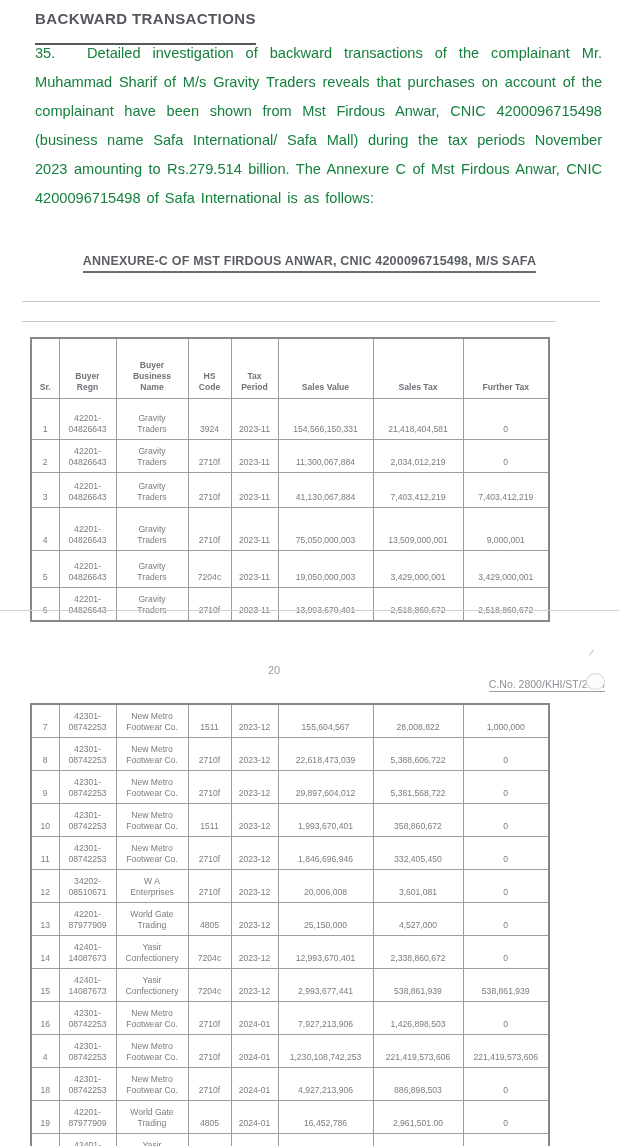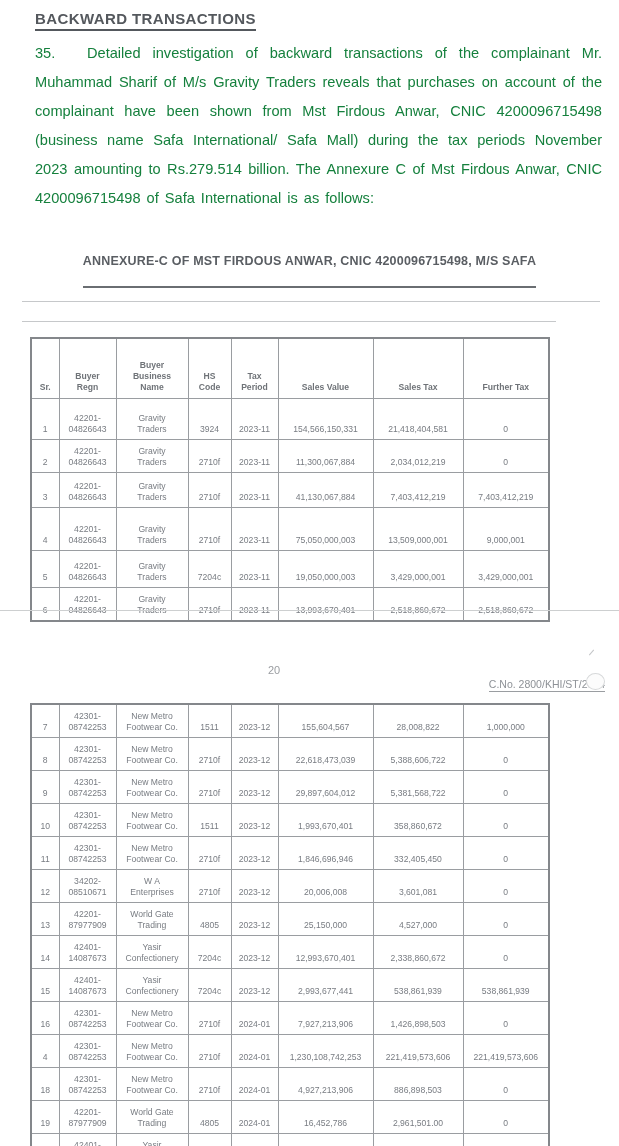--- a/index.html
+++ b/index.html
@@ -5,36 +5,36 @@
   html,body { margin:0; padding:0; background:#ffffff; }
   .page {
     position:relative; width:619px; height:1146px; background:#ffffff;
     font-family:"Liberation Sans","DejaVu Sans",sans-serif; overflow:hidden;
     color:#83878d;
   }
   
   .doc-heading {
     position:absolute; left:35px; top:10px;
     font-size:15px; font-weight:bold; letter-spacing:0.4px;
-    color:#54585d; border-bottom:2px solid #54585d; padding-bottom:2px;
+    color:#54585d; border-bottom:2px solid #54585d; padding-bottom:16px;
   }
   
   .para {
     position:absolute; left:35px; top:39px; width:567px;
     font-size:14.6px; line-height:29px; color:#15803d;
     text-align:justify; word-spacing:2px;
   }
   .para .para-num { display:inline-block; width:52px; }
   
   .annex-heading {
     position:absolute; left:0; top:252px; width:619px; text-align:center;
     font-size:12.5px; font-weight:bold; line-height:19px; color:#5a5e63;
     letter-spacing:0.2px;
   }
-  .annex-heading .u { border-bottom:2px solid #6a6e72; padding-bottom:18px; }
+  .annex-heading .u { border-bottom:2px solid #6a6e72; padding-bottom:3px; }
   
   .rule { position:absolute; border-top:1px solid #c6c8ca; height:0; }
   .rule-1 { left:22px; top:301px; width:578px; }
   .rule-2 { left:22px; top:321px; width:534px; }
   .rule-3 { left:0;  top:610px; width:619px; border-top-color:#cdcfd0; }
   
   table.annex {
     position:absolute; left:30px; width:518px;
     border-collapse:collapse; table-layout:fixed;
     font-size:8.6px; line-height:11px; color:#787c82;

